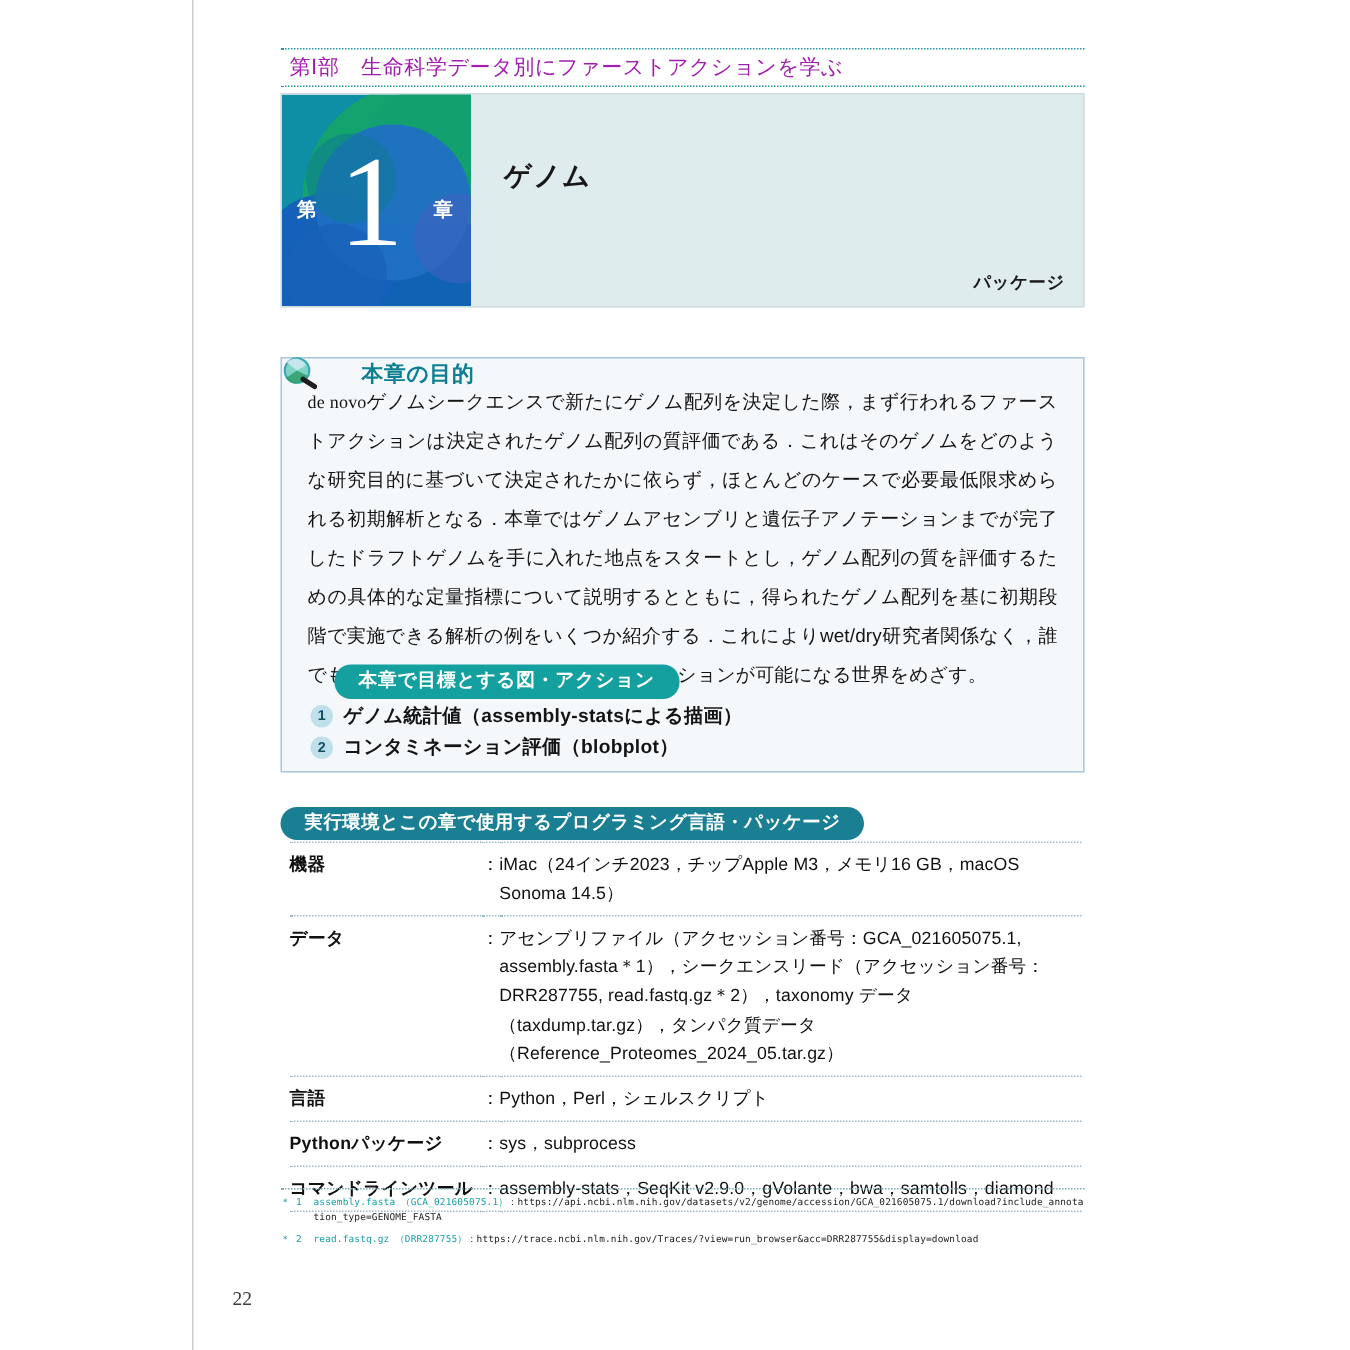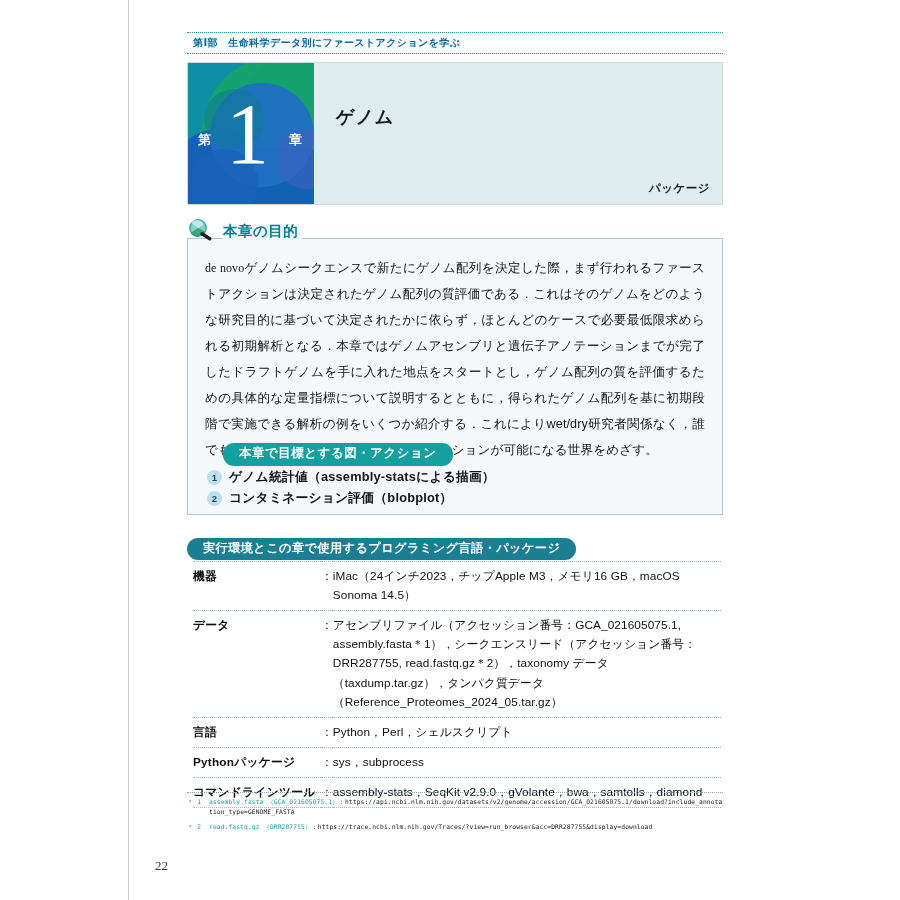--- a/index.html
+++ b/index.html
@@ -23,23 +23,23 @@
   .part-head {
     position: absolute;
     left: 58px; top: 32px;
     width: 536px;
     border-top: 1px dotted #2196ab;
     border-bottom: 1px dotted #2196ab;
     padding: 4px 0 5px 6px;
     box-sizing: border-box;
   }
   .part-head-text {
-    font-size: 10px;
-    font-weight: bold;
-    color: #0369a1;
+    font-size: 14px;
+    font-weight: normal;
+    color: #a21caf;
     letter-spacing: 0.4px;
     line-height: 1.1;
   }
   #chapter-banner {
     position: absolute;
     left: 58px; top: 62px;
     width: 536px; height: 143px;
     background: #dfeced;
     border: 1px solid #cfdcde;
     box-sizing: border-box;
@@ -91,25 +91,25 @@
   #purpose-box {
     position: absolute;
     left: 58px; top: 238px;
     width: 536px; height: 277px;
     background: #f4f8fb;
     border: 1px solid #a8c6dc;
     box-sizing: border-box;
   }
   #purpose-heading-bar {
     position: absolute;
-    left: 58px; top: 221px;
+    left: 58px; top: 240px;
     height: 21px;
     display: flex;
     align-items: center;
-    gap: 6px;
+    gap: 24px;
   }
   #purpose-icon {
     width: 30px; height: 26px;
     position: relative;
     flex: none;
   }
   #purpose-heading-text {
     font-size: 14.5px;
     font-weight: bold;
     color: #0d7f92;

